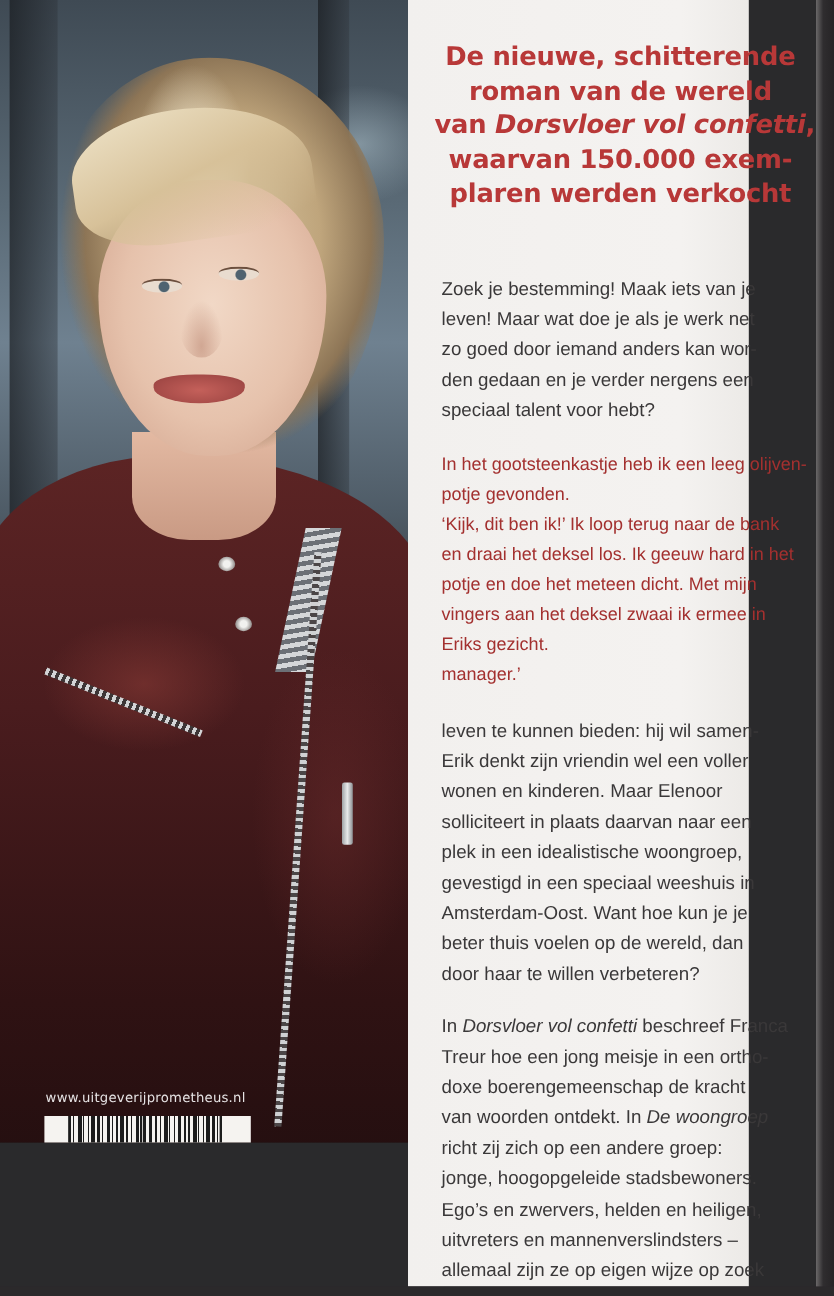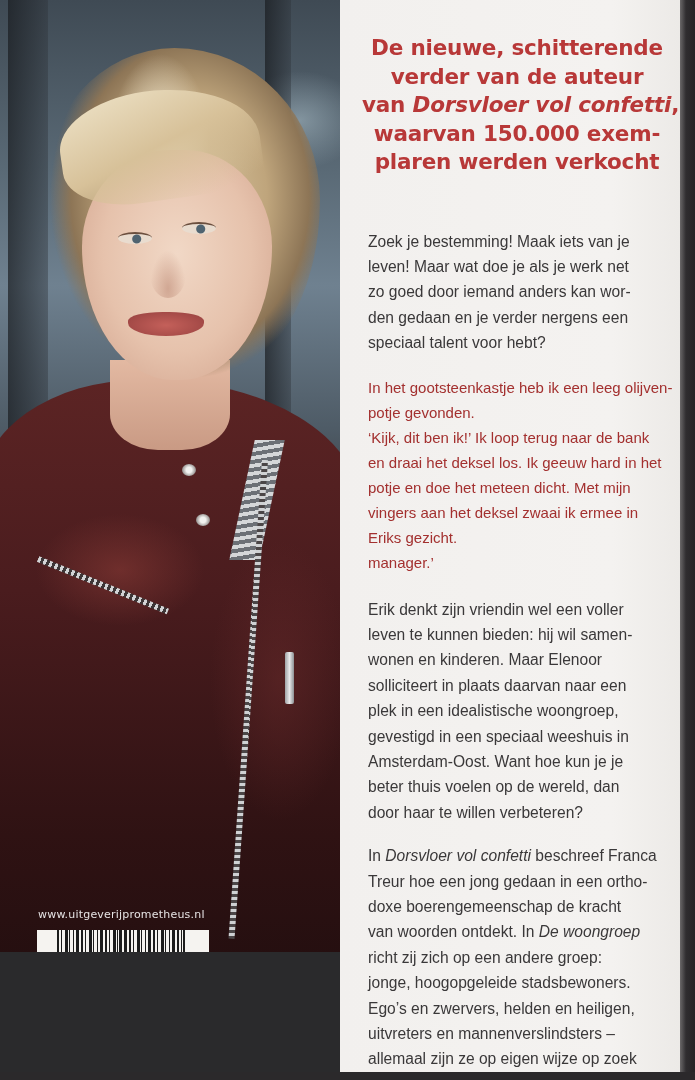--- a/index.html
+++ b/index.html
@@ -71,21 +71,21 @@
         #1c1c1c 16px 17px, transparent 17px 19px, #1c1c1c 19px 22px, transparent 22px 24px);
     }
     .bar-guard { position: absolute; top: 0; width: 2px; height: 96px; background: #1c1c1c; }
     .isbn {
       position: absolute; left: 8px; top: 86px; width: 150px; font-size: 13px; letter-spacing: 3px;
       color: #1c1c1c; font-family: "DejaVu Sans", sans-serif; background: transparent; text-align: center;
     }
 
     
     .text-panel {
-      position: absolute; left: 340px; top: 0; width: 340px; height: 1072px;
+      position: absolute; left: 340px; top: 0; width: 284px; height: 1072px;
       background: linear-gradient(90deg, #f2f0ee 0%, #f4f2f0 80%, #eceae7 100%);
       padding: 34px 0 0 28px;
     }
     .spine-edge {
       position: absolute; left: 680px; top: 0; width: 15px; height: 1080px;
       background: linear-gradient(90deg, #6a6869 0%, #2f2d2f 40%, #262426 100%);
     }
     .bottom-edge { position: absolute; left: 0; top: 1072px; width: 695px; height: 8px; background: #2b292b; }
 
     .tagline {
@@ -136,21 +136,21 @@
       <div class="bars"></div>
       <div class="bar-guard" style="left:82px"></div>
       <div class="bar-guard" style="left:146px"></div>
       <div class="isbn">9 789044 616583</div>
     </div>
   </div>
 
   <div class="text-panel">
     <div class="tagline">
       <span class="line">De nieuwe, schitterende</span>
-      <span class="line">verder van de auteur</span>
+      <span class="line">roman van de wereld</span>
       <span class="line"><span>van </span><i>Dorsvloer vol confetti</i><span>,</span></span>
       <span class="line">waarvan 150.000 exem-</span>
       <span class="line">plaren werden verkocht</span>
     </div>
 
     <div class="para p1">
       <span class="line">Zoek je bestemming! Maak iets van je</span>
       <span class="line">leven! Maar wat doe je als je werk net</span>
       <span class="line">zo goed door iemand anders kan wor-</span>
       <span class="line">den gedaan en je verder nergens een</span>
@@ -162,34 +162,34 @@
       <span class="line">potje gevonden.</span>
       <span class="line">‘Kijk, dit ben ik!’ Ik loop terug naar de bank</span>
       <span class="line">en draai het deksel los. Ik geeuw hard in het</span>
       <span class="line">potje en doe het meteen dicht. Met mijn</span>
       <span class="line">vingers aan het deksel zwaai ik ermee in</span>
       <span class="line">Eriks gezicht.</span>
       <span class="line">manager.’</span>
     </div>
 
     <div class="para p3">
+      <span class="line">leven te kunnen bieden: hij wil samen-</span>
       <span class="line">Erik denkt zijn vriendin wel een voller</span>
-      <span class="line">leven te kunnen bieden: hij wil samen-</span>
       <span class="line">wonen en kinderen. Maar Elenoor</span>
       <span class="line">solliciteert in plaats daarvan naar een</span>
       <span class="line">plek in een idealistische woongroep,</span>
       <span class="line">gevestigd in een speciaal weeshuis in</span>
       <span class="line">Amsterdam-Oost. Want hoe kun je je</span>
       <span class="line">beter thuis voelen op de wereld, dan</span>
       <span class="line">door haar te willen verbeteren?</span>
     </div>
 
     <div class="para p4">
       <span class="line"><span>In </span><i>Dorsvloer vol confetti</i><span> beschreef Franca</span></span>
-      <span class="line">Treur hoe een jong gedaan in een ortho-</span>
+      <span class="line">Treur hoe een jong meisje in een ortho-</span>
       <span class="line">doxe boerengemeenschap de kracht</span>
       <span class="line"><span>van woorden ontdekt. In </span><i>De woongroep</i></span>
       <span class="line">richt zij zich op een andere groep:</span>
       <span class="line">jonge, hoogopgeleide stadsbewoners.</span>
       <span class="line">Ego’s en zwervers, helden en heiligen,</span>
       <span class="line">uitvreters en mannenverslindsters –</span>
       <span class="line">allemaal zijn ze op eigen wijze op zoek</span>
       <span class="line">naar iets wat groter is dan zijzelf.</span>
     </div>
   </div>

